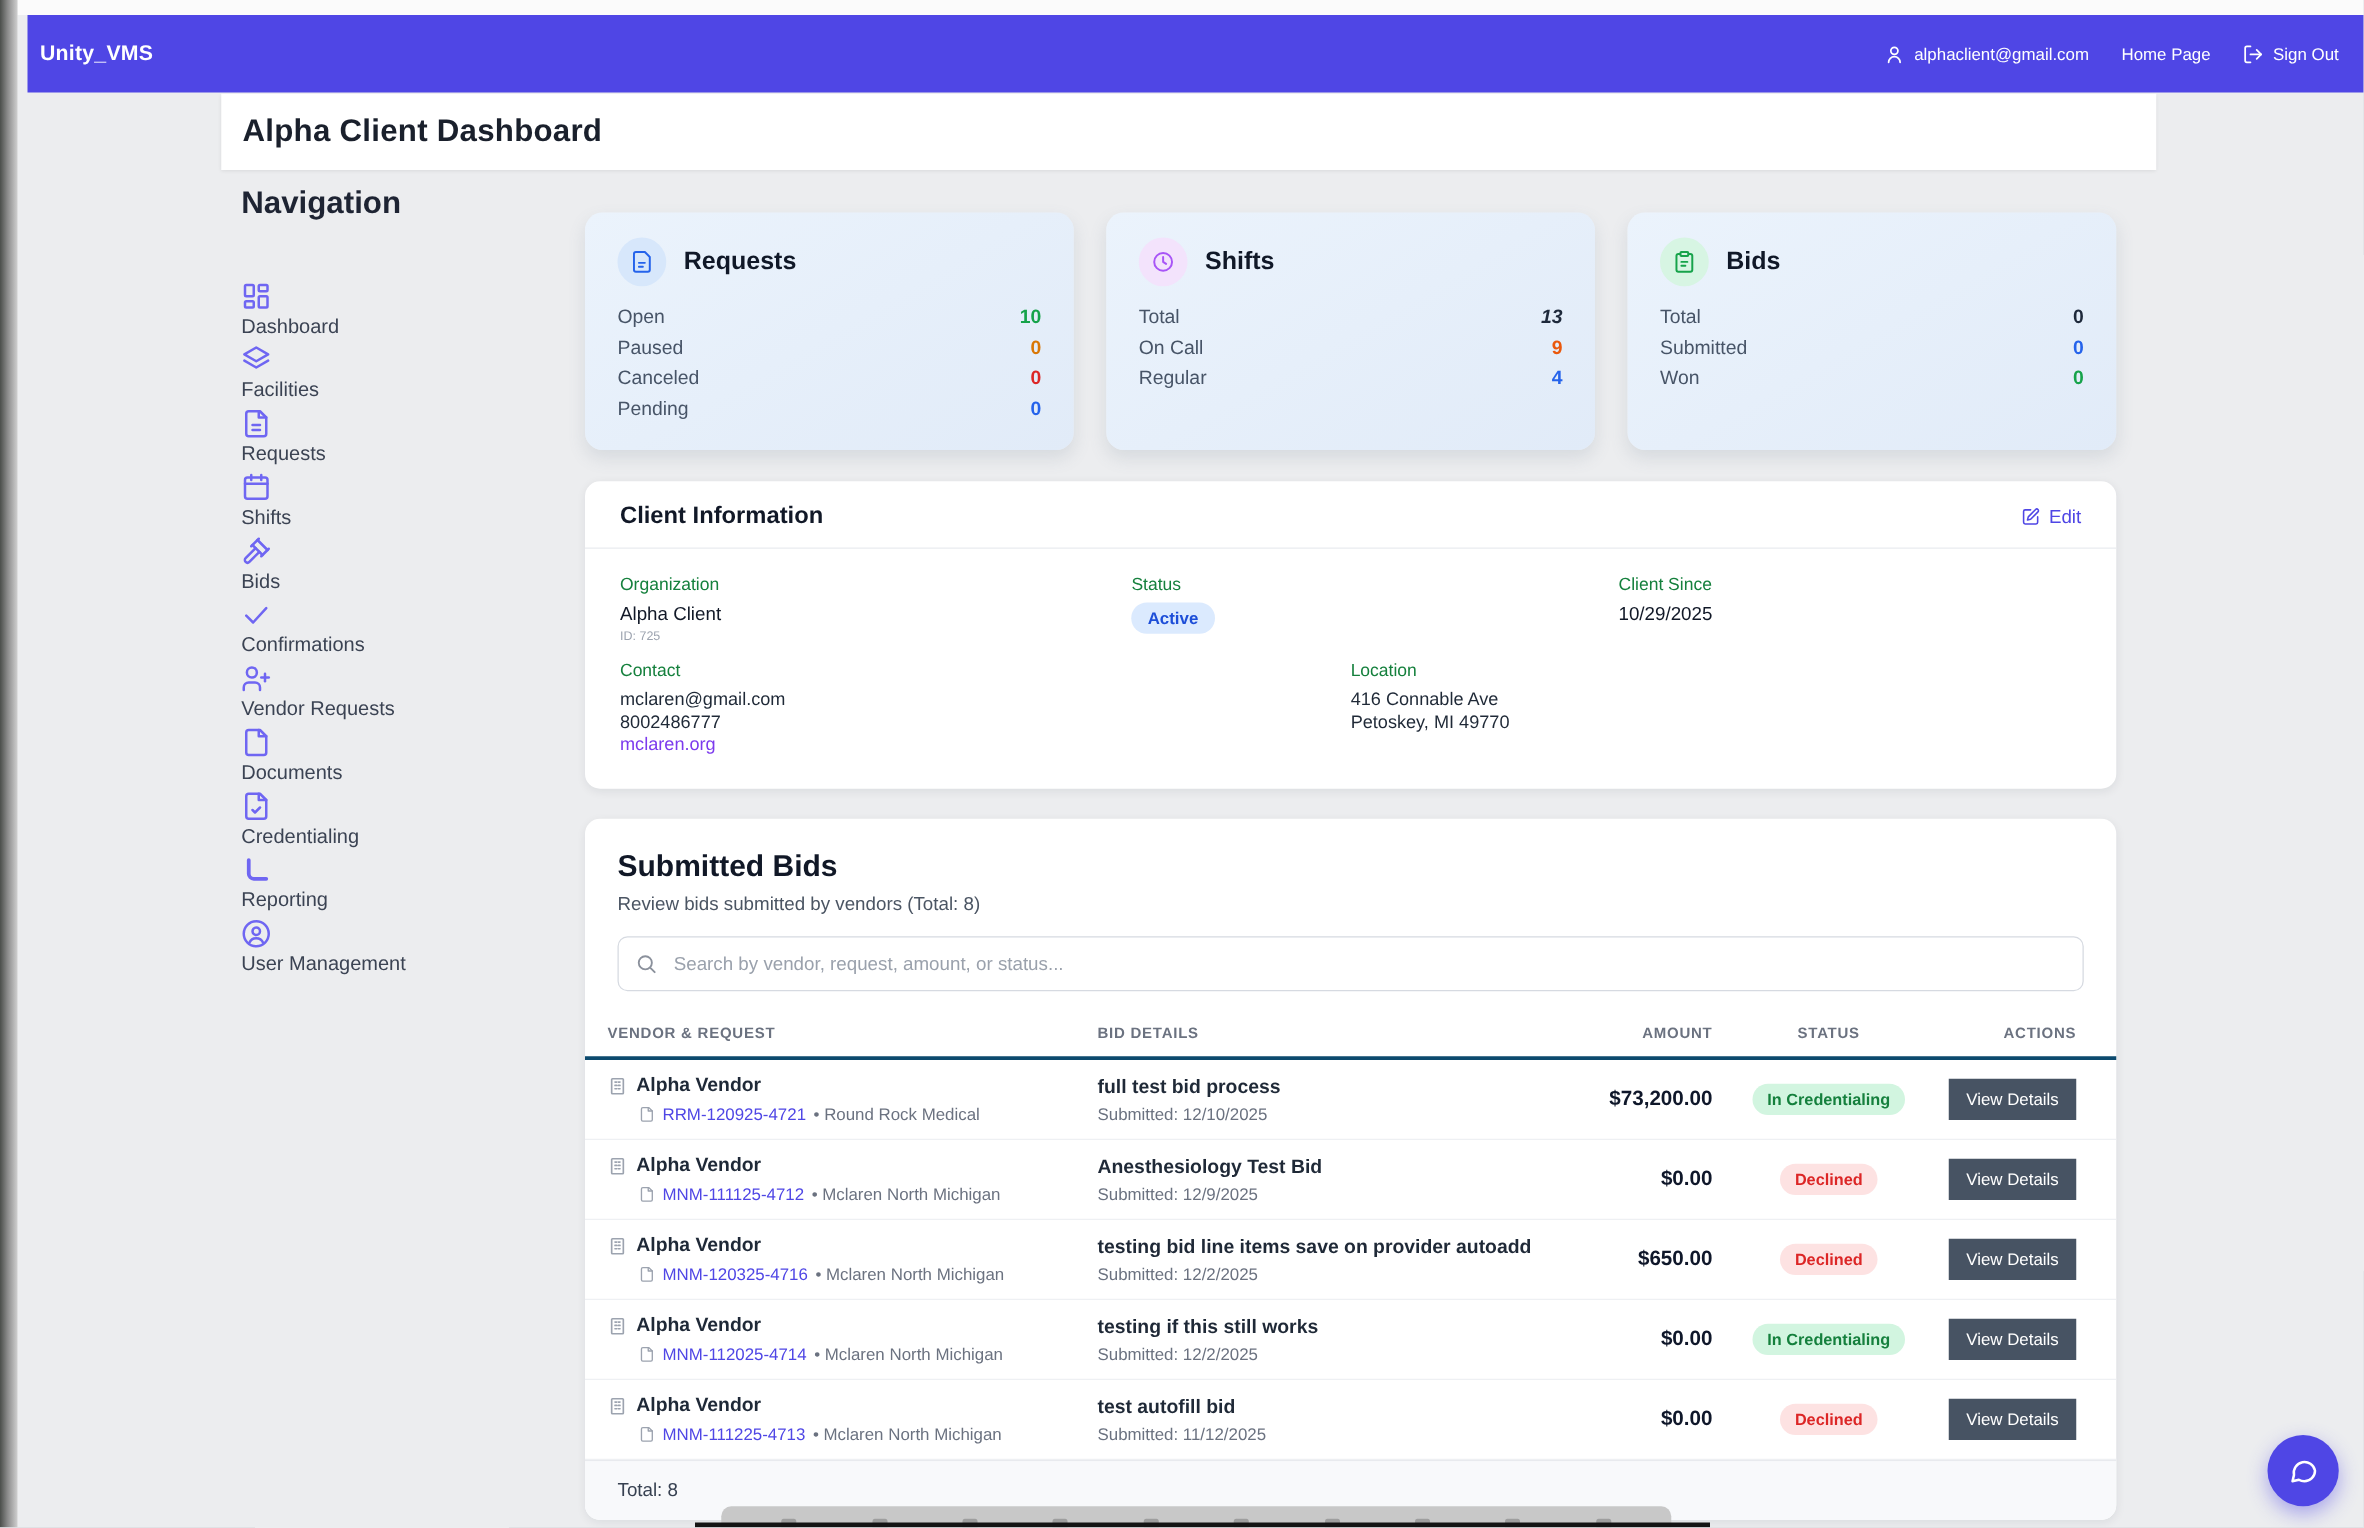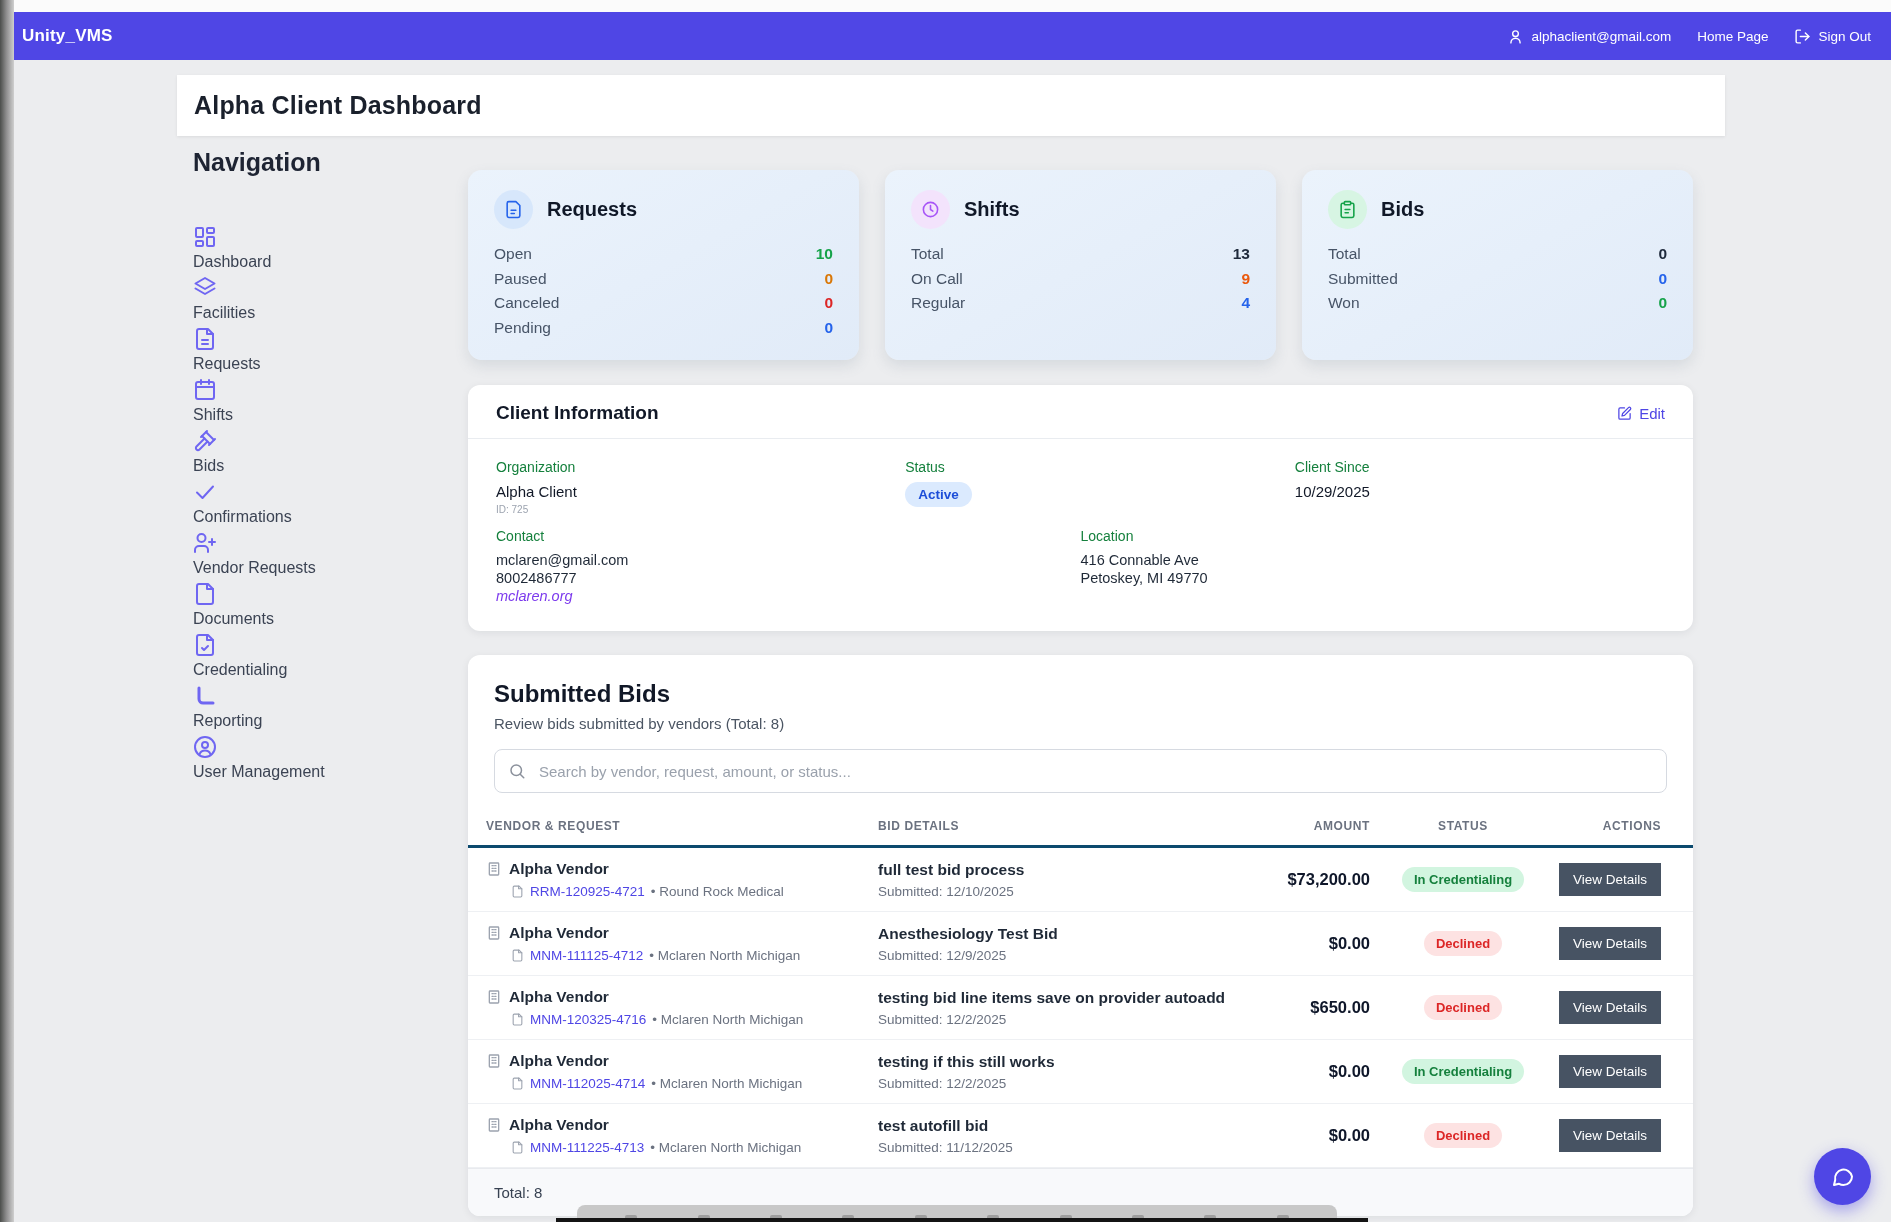--- a/index.html
+++ b/index.html
@@ -5,21 +5,21 @@
   * { box-sizing: border-box; margin: 0; padding: 0; }
   html,body { background:#d8dadd; }
   body { font-family: "Liberation Sans", sans-serif; }
   .screen { position:relative; width:1891px; height:1222px; background:#ecedef; overflow:hidden; }
 
   
   .top-strip { position:absolute; left:14px; top:0; right:0; height:12px; background:#fbfbfb; }
   .left-edge { position:absolute; left:0; top:0; width:14px; height:100%; background:linear-gradient(90deg,#4b4e4b 0%,#8d8d8d 45%,#cfcfcf 100%); z-index:40; }
 
   
-  .navbar { position:absolute; left:12px; right:0; top:12px; height:48px; background:#4f46e5; color:#fff;
+  .navbar { position:absolute; left:22px; right:0; top:12px; height:62px; background:#4f46e5; color:#fff;
             display:flex; align-items:center; justify-content:space-between; padding:0 20px 0 10px; z-index:30; }
   .brand { font-size:17px; font-weight:700; letter-spacing:.2px; }
   .nav-right { display:flex; align-items:center; gap:26px; font-size:13.5px; }
   .nav-right .nav-link { display:flex; align-items:center; gap:7px; cursor:pointer; }
   .nav-right svg { width:17px; height:17px; }
 
   svg.ic { fill:none; stroke:currentColor; stroke-width:2; stroke-linecap:round; stroke-linejoin:round; }
 
   
   .title-card { position:absolute; left:177px; top:75px; width:1548px; height:61px; background:#fff;
@@ -59,21 +59,21 @@
   .ci-head h3 { font-size:19px; font-weight:700; color:#111827; }
   .edit-btn { display:flex; align-items:center; gap:7px; color:#4f46e5; font-size:15px; cursor:pointer; }
   .edit-btn svg { width:15px; height:15px; }
   .ci-body { padding:20px 28px 26px; }
   .ci-grid1 { display:grid; grid-template-columns: 1.05fr 1fr .95fr; margin-bottom:13px; }
   .ci-grid2 { display:grid; grid-template-columns: 1fr 1fr; }
   .f-label { font-size:14px; color:#15803d; margin-bottom:7px; }
   .f-value { font-size:15px; color:#111827; font-weight:500; line-height:19px; }
   .f-sub { font-size:10px; color:#9ca3af; margin-top:3px; }
   .f-line { font-size:14.5px; color:#1f2937; line-height:18px; }
-  .f-link { font-size:14.5px; color:#7c3aed; line-height:18px; cursor:pointer;font-style:italic; }
+  .f-link { font-size:14.5px; color:#7c3aed; line-height:18px; cursor:pointer; }
   .pill { display:inline-block; background:#dbeafe; color:#1d4ed8; font-size:13.5px; font-weight:600;
           padding:5px 13px; border-radius:999px; }
 
   
   .bids-card { margin-top:24px; padding-top:25px; }
   .bids-card h3 { font-size:24px; font-weight:700; color:#111827; margin:0 26px; }
   .bids-sub { font-size:15px; color:#4b5563; margin:7px 26px 0; }
   .search-wrap { position:relative; margin:17px 26px 12px; }
   .search-wrap input { width:100%; height:44px; border:1px solid #d6dae1; border-radius:8px;
                        padding:0 16px 0 44px; font-size:15px; color:#374151; background:#fff; outline:none;
@@ -282,21 +282,21 @@
           <span class="stat-badge" style="color: rgb(168, 85, 247); background: rgb(243, 227, 252);">
             <svg class="ic" viewBox="0 0 24 24">
                 <circle cx="12" cy="12" r="9"></circle>
                 <path d="M12 7v5l3 2"></path>
               </svg>
           </span>
           <span class="stat-title">Shifts</span>
         </div>
         <div class="stat-row">
             <span class="sl">Total</span>
-            <span class="sv" style="color: rgb(30, 41, 59);">13</span>
+            <span class="sv" style="color: rgb(30, 41, 59); font-style: italic;">13</span>
           </div>
         <div class="stat-row">
             <span class="sl">On Call</span>
             <span class="sv" style="color: rgb(234, 88, 12);">9</span>
           </div>
         <div class="stat-row">
             <span class="sl">Regular</span>
             <span class="sv" style="color: rgb(37, 99, 235);">4</span>
           </div>
       </div>

